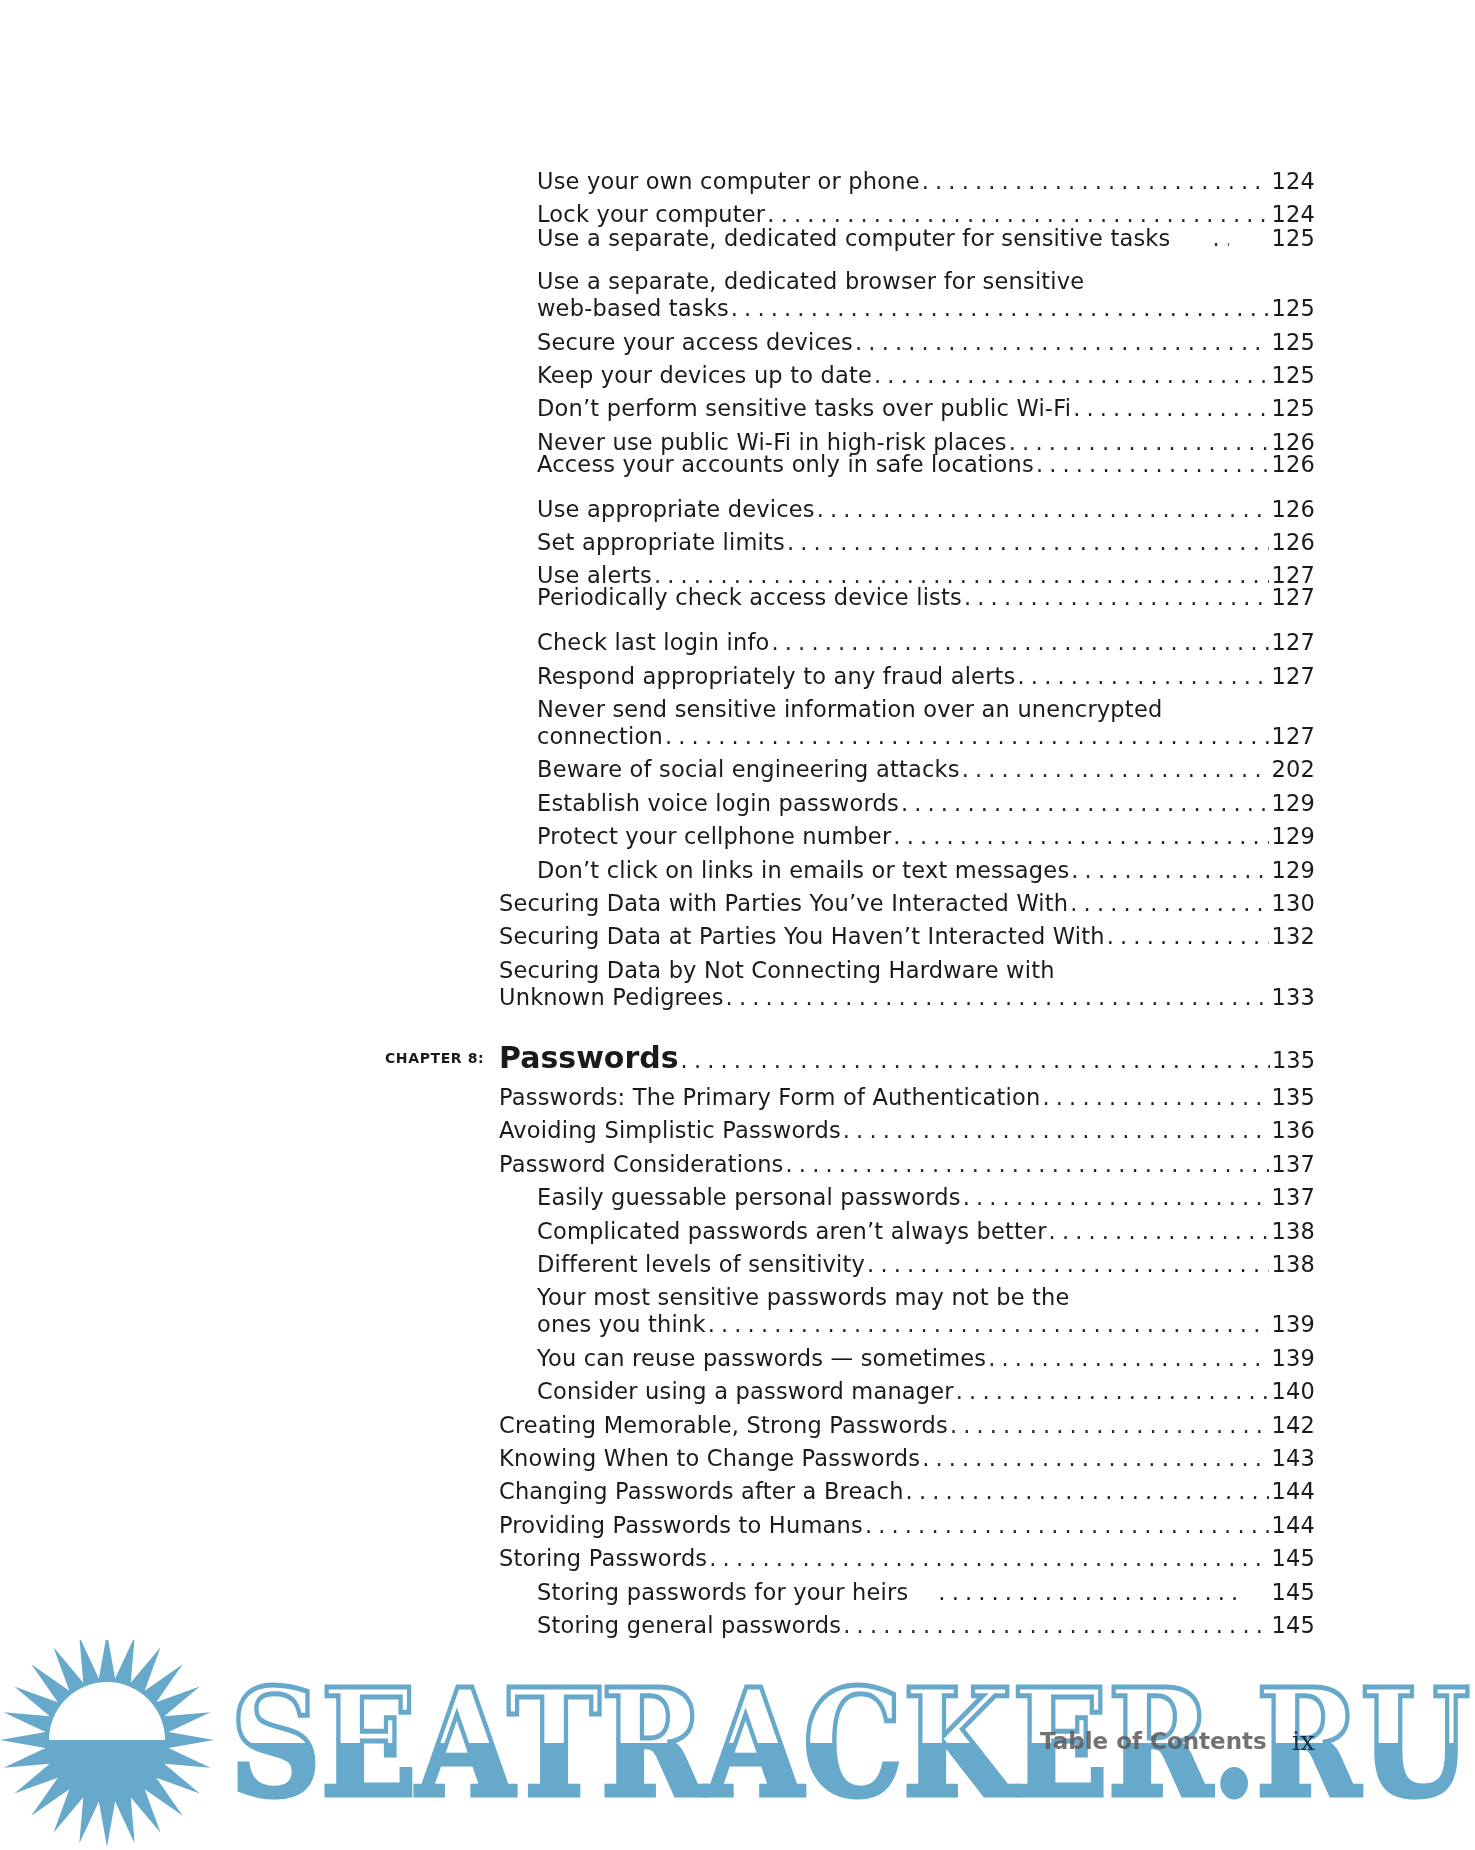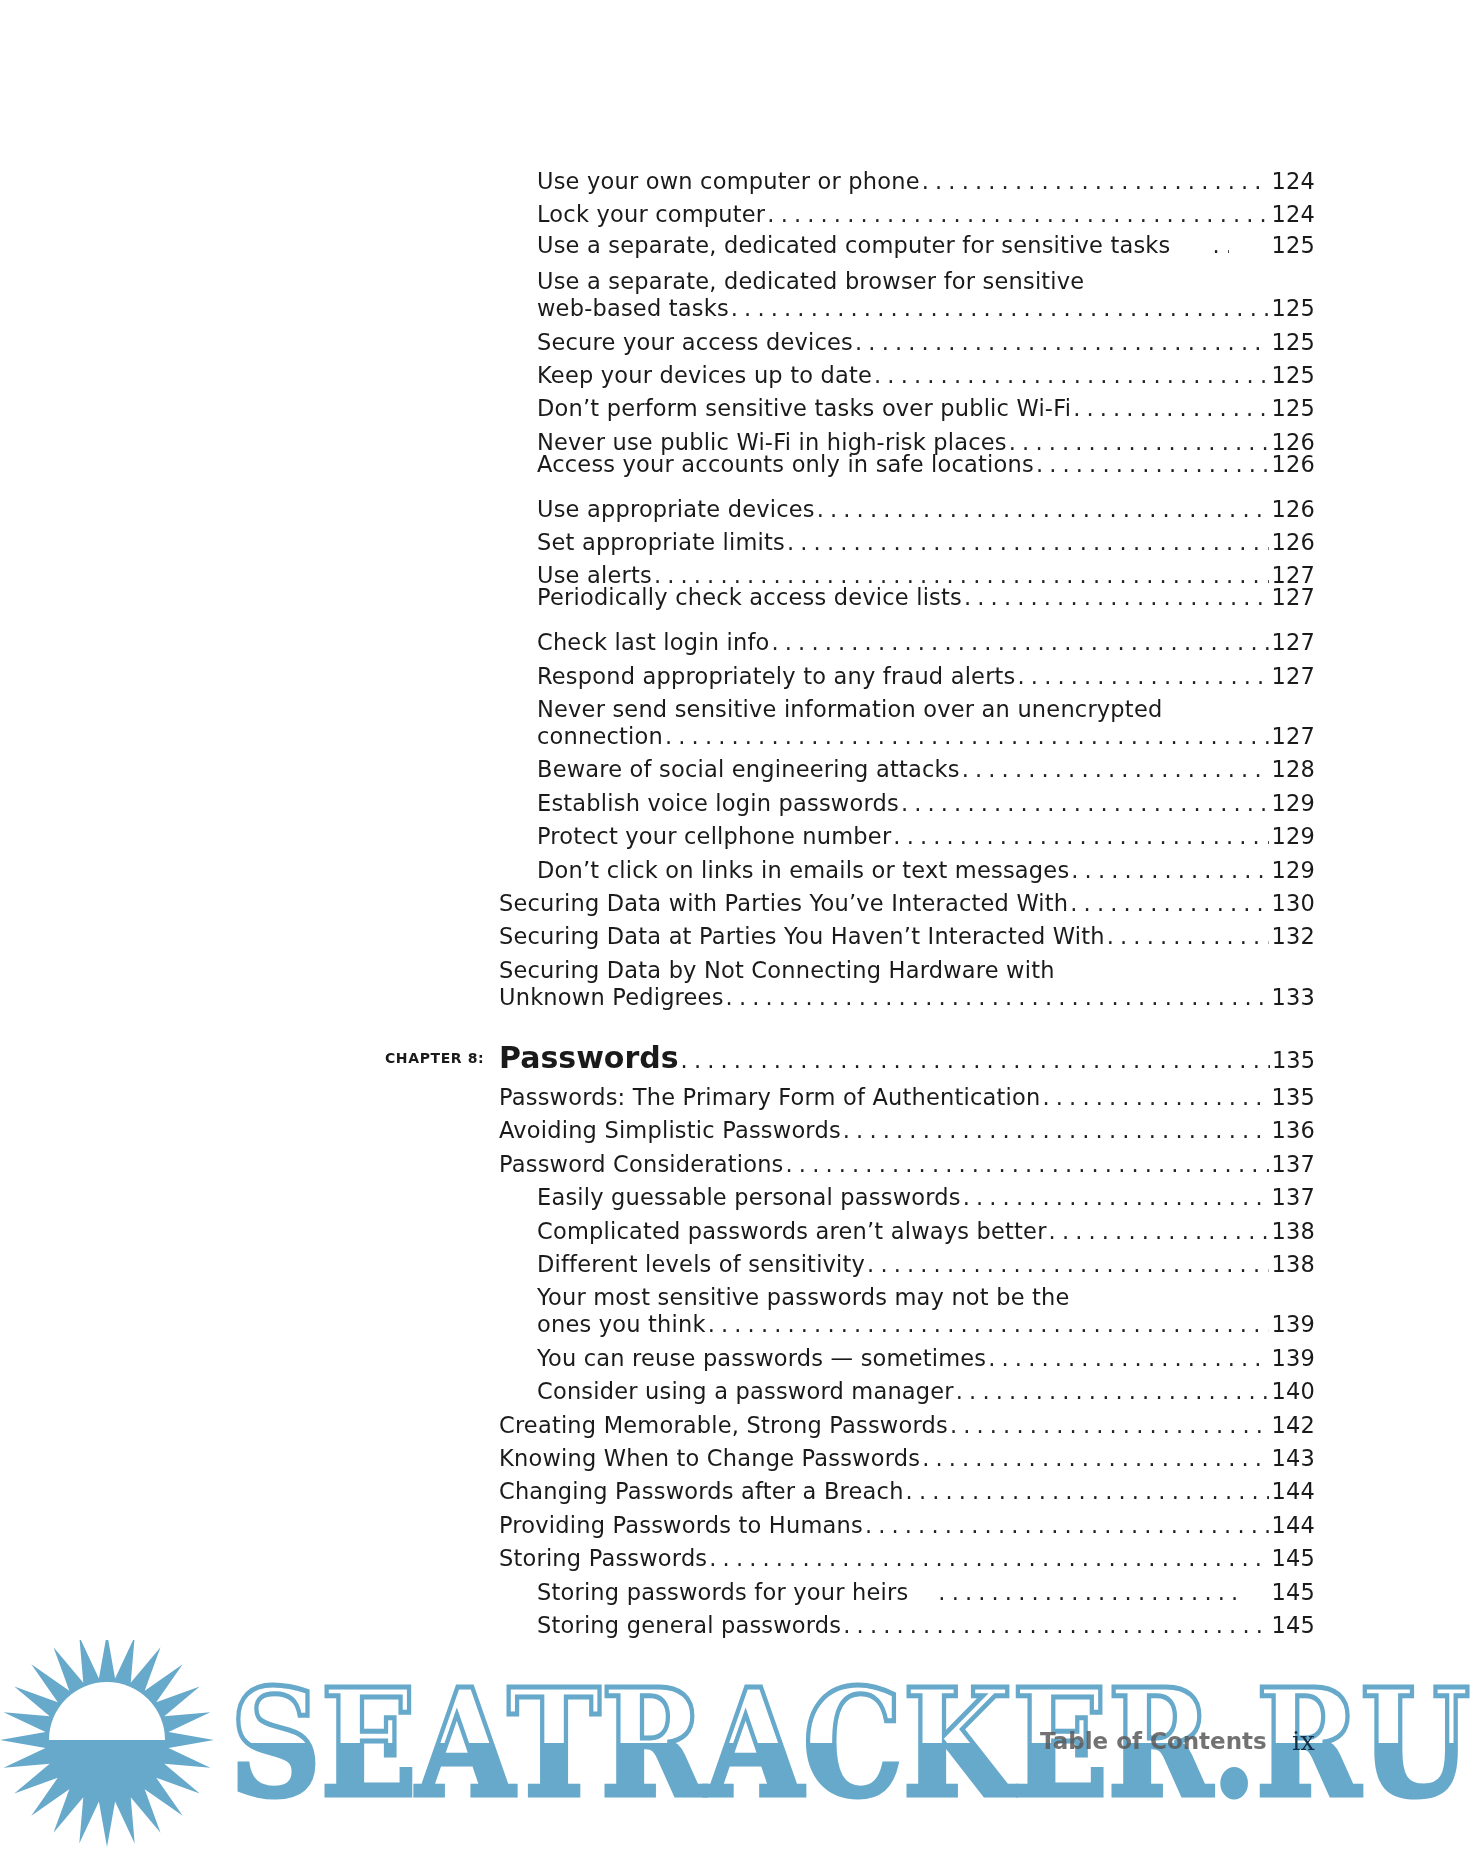--- a/index.html
+++ b/index.html
@@ -31,21 +31,21 @@
     <div class="toc-line sub" style="top: 168px;">
       <span class="lbl">Use your own computer or phone</span>
       <span class="dots"></span>
       <span class="pg">124</span>
     </div>
     <div class="toc-line sub" style="top: 201.4px;">
       <span class="lbl">Lock your computer</span>
       <span class="dots"></span>
       <span class="pg">124</span>
     </div>
-    <div class="toc-line sub" style="top: 232px; gap: 40px;">
+    <div class="toc-line sub" style="top: 225px; gap: 40px;">
       <span class="lbl">Use a separate, dedicated computer for sensitive tasks</span>
       <span class="dots"></span>
       <span class="pg">125</span>
     </div>
     <div class="wrap-first" style="left: 537px; top: 268.2px;">Use a separate, dedicated browser for sensitive</div>
     <div class="toc-line sub" style="top: 295.2px;">
       <span class="lbl">web-based tasks</span>
       <span class="dots"></span>
       <span class="pg">125</span>
     </div>
@@ -106,21 +106,21 @@
     </div>
     <div class="wrap-first" style="left: 537px; top: 696px;">Never send sensitive information over an unencrypted</div>
     <div class="toc-line sub" style="top: 723px;">
       <span class="lbl">connection</span>
       <span class="dots"></span>
       <span class="pg">127</span>
     </div>
     <div class="toc-line sub" style="top: 756.4px;">
       <span class="lbl">Beware of social engineering attacks</span>
       <span class="dots"></span>
-      <span class="pg">128</span>
+      <span class="pg">202</span>
     </div>
     <div class="toc-line sub" style="top: 789.8px;">
       <span class="lbl">Establish voice login passwords</span>
       <span class="dots"></span>
       <span class="pg">129</span>
     </div>
     <div class="toc-line sub" style="top: 823.2px;">
       <span class="lbl">Protect your cellphone number</span>
       <span class="dots"></span>
       <span class="pg">129</span>

